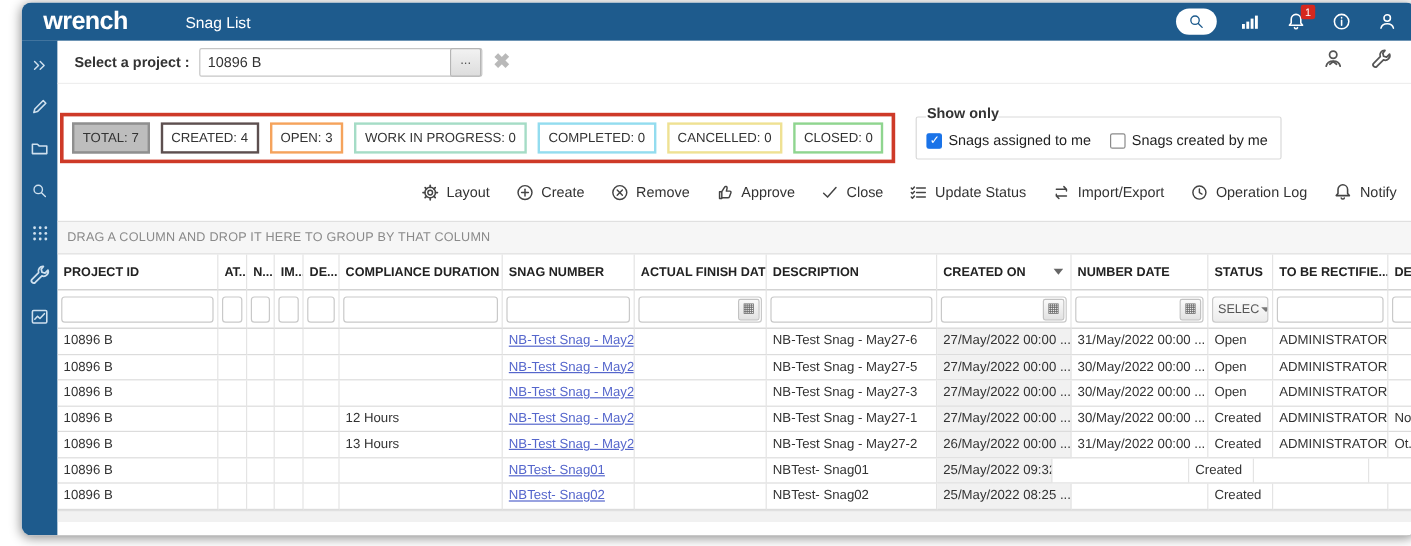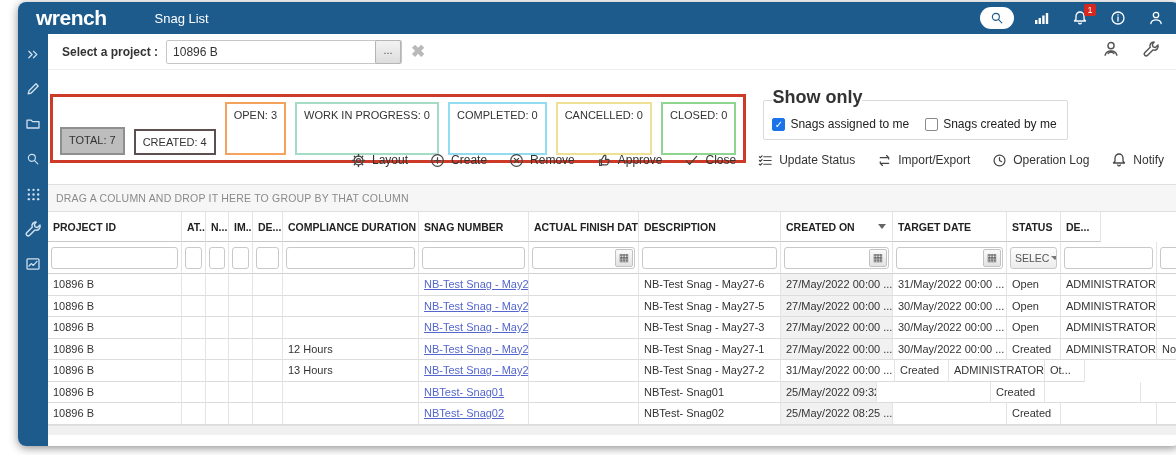--- a/index.html
+++ b/index.html
@@ -25,21 +25,21 @@
   .projinput { margin-left:8px; width:236px; height:24px; border:1px solid #c6c6c6; border-radius:2px; font-size:12px; padding:0 6px; color:#333; font-family:"Liberation Sans",sans-serif; }
   .browsebtn { width:26px; height:24px; margin-left:-27px; background:linear-gradient(#f2f2f2,#ddd); border:1px solid #b5b5b5; border-radius:2px;
                font-size:11px; color:#555; line-height:18px; text-align:center; }
   .clearx { margin-left:10px; color:#b9b9b9; font-size:17px; font-weight:bold; }
   .projicons { position:absolute; right:20px; top:6px; display:flex; gap:22px; color:#555; }
   
   .statusrow { position:absolute; left:2px; top:60px; display:flex; align-items:flex-start; }
   .statusgroup { display:flex; gap:9px; border:3px solid #ce3a28; padding:5px 7px; background:#fff; }
   .statusbox { font-size:11px; color:#333; padding:5px 7px; border:2px solid; background:#fff; white-space:nowrap; }
   .showonly { margin-left:17px; border:1px solid #d9d9d9; border-radius:2px; padding:4px 10px 8px 8px; position:relative; margin-top:-4px; }
-  .showonly .legend { font-size:18px; color:#333; font-weight:bold; position:relative; top:-3px; background:#fff; }
+  .showonly .legend { font-size:12px; color:#333; font-weight:bold; position:relative; top:-3px; background:#fff; }
   .chkrow { display:flex; gap:16px; margin-top:2px; }
   .chk { display:flex; align-items:center; gap:5px; font-size:12px; color:#222; }
   .chkbox { width:13px; height:13px; border:1px solid #8a8a8a; border-radius:2px; background:#fff; display:flex; align-items:center; justify-content:center; font-size:10px; color:#fff; }
   .chkbox.on { background:#1a73e8; border-color:#1a73e8; }
   
   .toolbar { position:absolute; top:118px; right:16px; display:flex; gap:22px; align-items:center; }
   .tbtn { display:flex; align-items:center; gap:6px; font-size:12px; color:#333; white-space:nowrap; }
   .tbtn svg { color:#444; }
   
   .grid { position:absolute; left:0; top:150px; right:0; bottom:0; overflow:hidden; border-top:1px solid #e0e0e0; }
@@ -192,22 +192,22 @@
           <div>
             <svg width="18" height="18" viewBox="0 0 16 16" fill="none" stroke="currentColor" stroke-width="1.3" stroke-linecap="round" stroke-linejoin="round">
               <path d="M10.8 1.8a3.4 3.4 0 0 0-3.5 4.6l-4.9 4.9a1.7 1.7 0 0 0 2.4 2.4l4.9-4.9a3.4 3.4 0 0 0 4.5-4.3l-2.2 2.2-2.2-.6-.6-2.2z"></path>
             </svg>
           </div>
         </div>
     </div>
 
     <div class="statusrow">
       <div class="statusgroup" id="statusgroup" style="border-color: rgb(206, 58, 40);">
-          <div class="statusbox" style="border-color: rgb(143, 143, 143); background: rgb(189, 189, 189); margin-top: 25px;">TOTAL: 7</div>
-          <div class="statusbox" style="border-color: rgb(93, 79, 79); background: rgb(255, 255, 255); margin-top: 27px;">CREATED: 4</div>
+          <div class="statusbox" style="border-color: rgb(143, 143, 143); background: rgb(189, 189, 189);">TOTAL: 7</div>
+          <div class="statusbox" style="border-color: rgb(93, 79, 79); background: rgb(255, 255, 255);">CREATED: 4</div>
           <div class="statusbox" style="border-color: rgb(245, 163, 92); background: rgb(255, 255, 255);">OPEN: 3</div>
           <div class="statusbox" style="border-color: rgb(165, 220, 198); background: rgb(255, 255, 255);">WORK IN PROGRESS: 0</div>
           <div class="statusbox" style="border-color: rgb(147, 220, 239); background: rgb(255, 255, 255);">COMPLETED: 0</div>
           <div class="statusbox" style="border-color: rgb(239, 225, 147); background: rgb(255, 255, 255);">CANCELLED: 0</div>
           <div class="statusbox" style="border-color: rgb(143, 213, 143); background: rgb(255, 255, 255);">CLOSED: 0</div>
         </div>
       <fieldset class="showonly">
         <legend class="legend">Show only</legend>
         <div class="chkrow" id="chkrow">
             <label class="chk">
@@ -326,22 +326,23 @@
             <div class="gcell" style="width: 134px;"><span>PROJECT ID</span></div>
             <div class="gcell" style="width: 24px;"><span>AT...</span></div>
             <div class="gcell" style="width: 23px;"><span>N...</span></div>
             <div class="gcell" style="width: 24px;"><span>IM...</span></div>
             <div class="gcell" style="width: 30px;"><span>DE...</span></div>
             <div class="gcell" style="width: 136px;"><span>COMPLIANCE DURATION</span></div>
             <div class="gcell" style="width: 110px;"><span>SNAG NUMBER</span></div>
             <div class="gcell" style="width: 110px;"><span>ACTUAL FINISH DATE</span></div>
             <div class="gcell" style="width: 142px;"><span>DESCRIPTION</span></div>
             <div class="gcell" style="width: 112px;"><span>CREATED ON</span><span class="sortarrow"></span></div>
-            <div class="gcell" style="width: 114px;"><span>TARGET DATE</span></div>
+            <div class="gcell" style="width: 114px;"><span>NUMBER DATE</span></div>
             <div class="gcell" style="width: 54px;"><span>STATUS</span></div>
+            <div class="gcell" style="width: 96px;"><span>TO BE RECTIFIE...</span></div>
             <div class="gcell" style="width: 40px;"><span>DE...</span></div>
           </div>
           <div class="grow frow">
             <div class="gcell" style="width: 134px;">
               <div class="finput"></div>
             </div>
             <div class="gcell" style="width: 24px;">
               <div class="finput"></div>
             </div>
             <div class="gcell" style="width: 23px;">
@@ -457,20 +458,21 @@
           <div class="grow brow">
             <div class="gcell" style="width: 134px;">10896 B</div>
             <div class="gcell" style="width: 24px;"></div>
             <div class="gcell" style="width: 23px;"></div>
             <div class="gcell" style="width: 24px;"></div>
             <div class="gcell" style="width: 30px;"></div>
             <div class="gcell" style="width: 136px;">13 Hours</div>
             <div class="gcell" style="width: 110px;"><span class="gridlink">NB-Test Snag - May27-2</span></div>
             <div class="gcell" style="width: 110px;"></div>
             <div class="gcell" style="width: 142px;">NB-Test Snag - May27-2</div>
+            <div class="gcell sorted" style="width: 112px;">26/May/2022 00:00 ...</div>
             <div class="gcell" style="width: 114px;">31/May/2022 00:00 ...</div>
             <div class="gcell" style="width: 54px;">Created</div>
             <div class="gcell" style="width: 96px;">ADMINISTRATOR</div>
             <div class="gcell" style="width: 40px;">Ot...</div>
           </div>
           <div class="grow brow">
             <div class="gcell" style="width: 134px;">10896 B</div>
             <div class="gcell" style="width: 24px;"></div>
             <div class="gcell" style="width: 23px;"></div>
             <div class="gcell" style="width: 24px;"></div>

